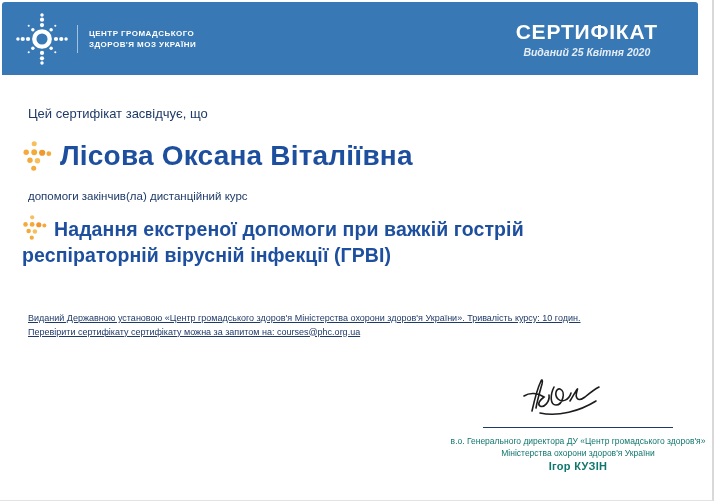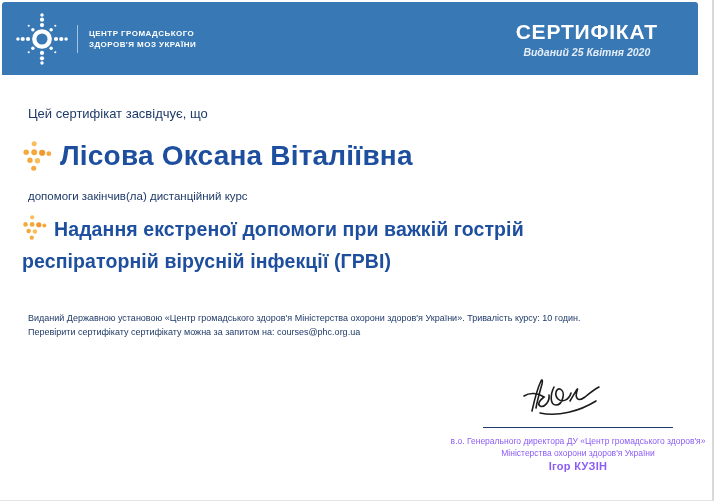--- a/index.html
+++ b/index.html
@@ -85,57 +85,58 @@
     font-size: 11.5px;
     color: #1F3A68;
   }
   .course {
     position: absolute;
     top: 211px; left: 22px;
     width: 625px;
     color: #1D4F9E;
     font-size: 19.5px;
     font-weight: 700;
-    line-height: 32px;
+    line-height: 22px;
     letter-spacing: 0.1px;
   }
   .dots-icon-sm {
     width: 25px; height: 33px;
     vertical-align: -8px;
     margin-right: 7px;
     display: inline-block;
   }
   .issuer-note {
     position: absolute;
     top: 312px; left: 28px;
     width: 670px;
     font-size: 9px;
     line-height: 13.5px;
     color: #1F3A68;
+    text-decoration: underline;
   }
   .issuer-note span { display: block; }
 
   
   .signature-svg {
     position: absolute;
     top: 374px; left: 508px;
     width: 112px; height: 46px;
   }
   .sig-line {
     position: absolute;
     top: 427px; left: 483px;
     width: 190px;
     border-top: 1.5px solid #1F3A68;
   }
   .signer {
     position: absolute;
     top: 435px; left: 448px;
     width: 260px;
     text-align: center;
-    color: #8b5cf6;
+    color: #0f766e;
   }
   .signer-title { font-size: 8.5px; line-height: 12px; }
   .signer-name { margin-top: 1px; font-size: 11px; font-weight: 700; letter-spacing: 0.3px; }
 </style>
 </head>
 <body>
 
 <div class="card">
 
   <div class="header">

